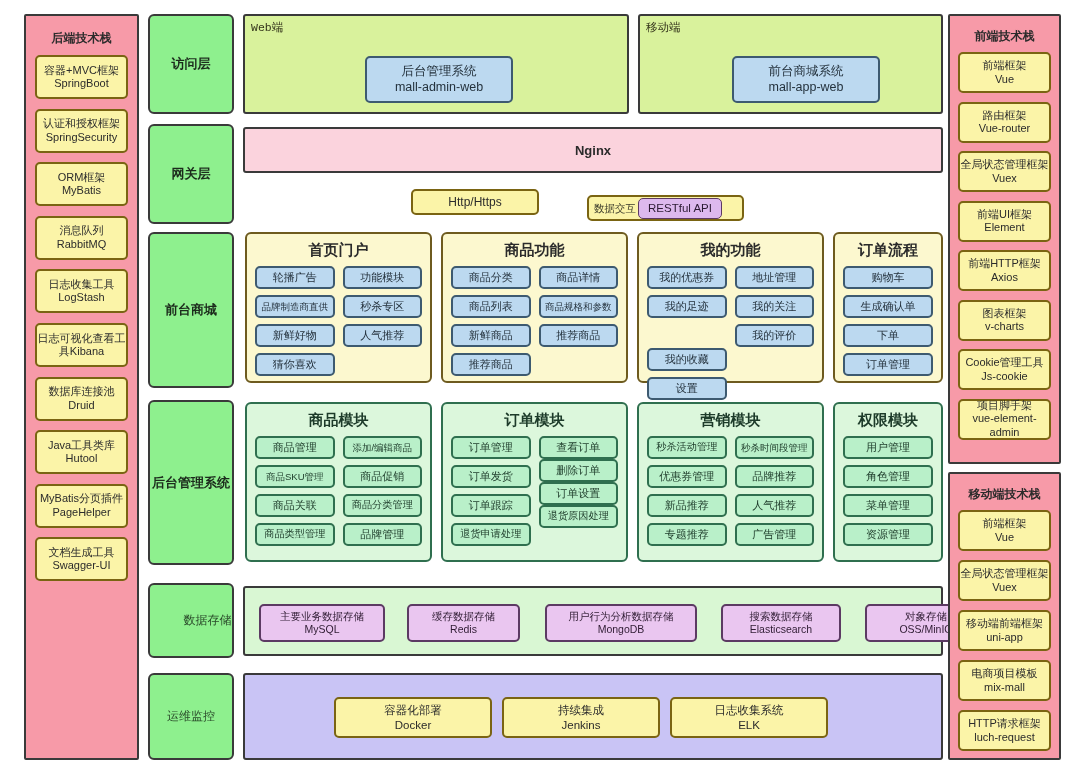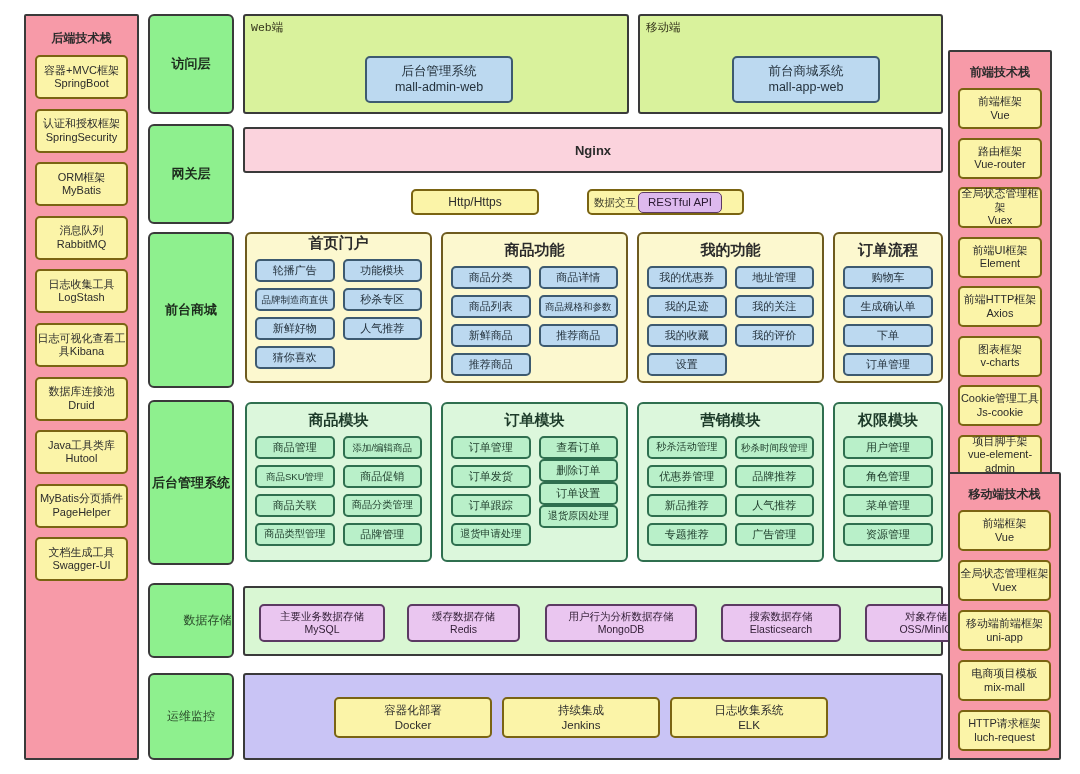--- a/index.html
+++ b/index.html
@@ -175,27 +175,27 @@
   <div class="abs panel-lgreen" style="left:638px; top:14px; width:305px; height:100px;">
     <div class="corner-label abs" style="left:6px; top:4px;">移动端</div>
     <div class="chip chip-blue abs" style="left:92px; top:40px; width:148px; height:47px; font-size:12.5px;">前台商城系统
 mall-app-web</div>
   </div>
 
   <div class="abs panel-pink" style="left:243px; top:127px; width:700px; height:46px;">
     <span class="big-label">Nginx</span>
   </div>
   <div class="abs chip chip-yellow" style="left:411px; top:189px; width:128px; height:26px; font-size:12px;">Http/Https</div>
-  <div class="abs chip chip-yellow" style="left:587px; top:189px; width:157px; height:26px; justify-content:flex-start;">
+  <div class="abs chip chip-yellow" style="left:587px; top:195px; width:157px; height:26px; justify-content:flex-start;">
     <span class="mini-label" style="margin-left:5px;">数据交互</span>
     <span class="chip chip-purple-sm" style="margin-left:2px; width:84px; height:21px; font-size:11.5px; border-width:1.5px;">RESTful API</span>
   </div>
 
   <div class="abs panel-cream" style="left:245px; top:232px; width:187px; height:151px;">
-    <div class="group-title" style="">首页门户</div>
+    <div class="group-title" style="margin-top:7px;">首页门户</div>
     <div class="fm-cols">
         <div style="display: flex; gap: 8px; padding: 6px 8px 0px; justify-content: center;">
           <div style="display: flex; flex-direction: column; gap: 6px; flex: 1 1 0%;">
             <div class="chip chip-blue" style="font-size: 11px; height: 23px;">轮播广告</div>
             <div class="chip chip-blue" style="font-size: 9.5px; height: 23px;">品牌制造商直供</div>
             <div class="chip chip-blue" style="font-size: 11px; height: 23px;">新鲜好物</div>
             <div class="chip chip-blue" style="font-size: 11px; height: 23px;">猜你喜欢</div>
           </div>
           <div style="display: flex; flex-direction: column; gap: 6px; flex: 1 1 0%;">
             <div class="chip chip-blue" style="font-size: 11px; height: 23px;">功能模块</div>
@@ -223,21 +223,21 @@
         </div>
       </div>
   </div>
   <div class="abs panel-cream" style="left:637px; top:232px; width:187px; height:151px;">
     <div class="group-title" style="margin-top:7px;">我的功能</div>
     <div class="fm-cols">
         <div style="display: flex; gap: 8px; padding: 6px 8px 0px; justify-content: center;">
           <div style="display: flex; flex-direction: column; gap: 6px; flex: 1 1 0%;">
             <div class="chip chip-blue" style="font-size: 11px; height: 23px;">我的优惠券</div>
             <div class="chip chip-blue" style="font-size: 11px; height: 23px;">我的足迹</div>
-            <div class="chip chip-blue" style="font-size: 11px; height: 23px;">我的收藏</div>
+            <div class="chip chip-blue" style="font-size: 11px; height: 23px; margin-top: 24px;">我的收藏</div>
             <div class="chip chip-blue" style="font-size: 11px; height: 23px;">设置</div>
           </div>
           <div style="display: flex; flex-direction: column; gap: 6px; flex: 1 1 0%;">
             <div class="chip chip-blue" style="font-size: 11px; height: 23px;">地址管理</div>
             <div class="chip chip-blue" style="font-size: 11px; height: 23px;">我的关注</div>
             <div class="chip chip-blue" style="font-size: 11px; height: 23px;">我的评价</div>
           </div>
         </div>
       </div>
   </div>
@@ -345,21 +345,21 @@
     <div id="ops-monitor-items" class="abs" style="left:0; top:0; width:700px; height:87px;">
         <div class="chip chip-yellow" style="font-size: 11.5px; height: 41px; position: absolute; left: 89px; top: 22px; width: 158px;">容器化部署
 Docker</div>
         <div class="chip chip-yellow" style="font-size: 11.5px; height: 41px; position: absolute; left: 257px; top: 22px; width: 158px;">持续集成
 Jenkins</div>
         <div class="chip chip-yellow" style="font-size: 11.5px; height: 41px; position: absolute; left: 425px; top: 22px; width: 158px;">日志收集系统
 ELK</div>
       </div>
   </div>
 
-  <div class="abs panel-red" style="left:948px; top:14px; width:104px; height:450px;margin-top:36px;">
+  <div class="abs panel-red" style="left:948px; top:14px; width:113px; height:450px;">
     <div class="side-title" style="margin-top:12px;">前端技术栈</div>
     <div id="frontend-stack-items" style="padding:7px 8px 0 8px;">
         <div class="chip chip-yellow" style="font-size: 11px; height: 41px; margin-bottom: 8.5px; width: 100%;">前端框架
 Vue</div>
         <div class="chip chip-yellow" style="font-size: 11px; height: 41px; margin-bottom: 8.5px; width: 100%;">路由框架
 Vue-router</div>
         <div class="chip chip-yellow" style="font-size: 11px; height: 41px; margin-bottom: 8.5px; width: 100%;">全局状态管理框架
 Vuex</div>
         <div class="chip chip-yellow" style="font-size: 11px; height: 41px; margin-bottom: 8.5px; width: 100%;">前端UI框架
 Element</div>

